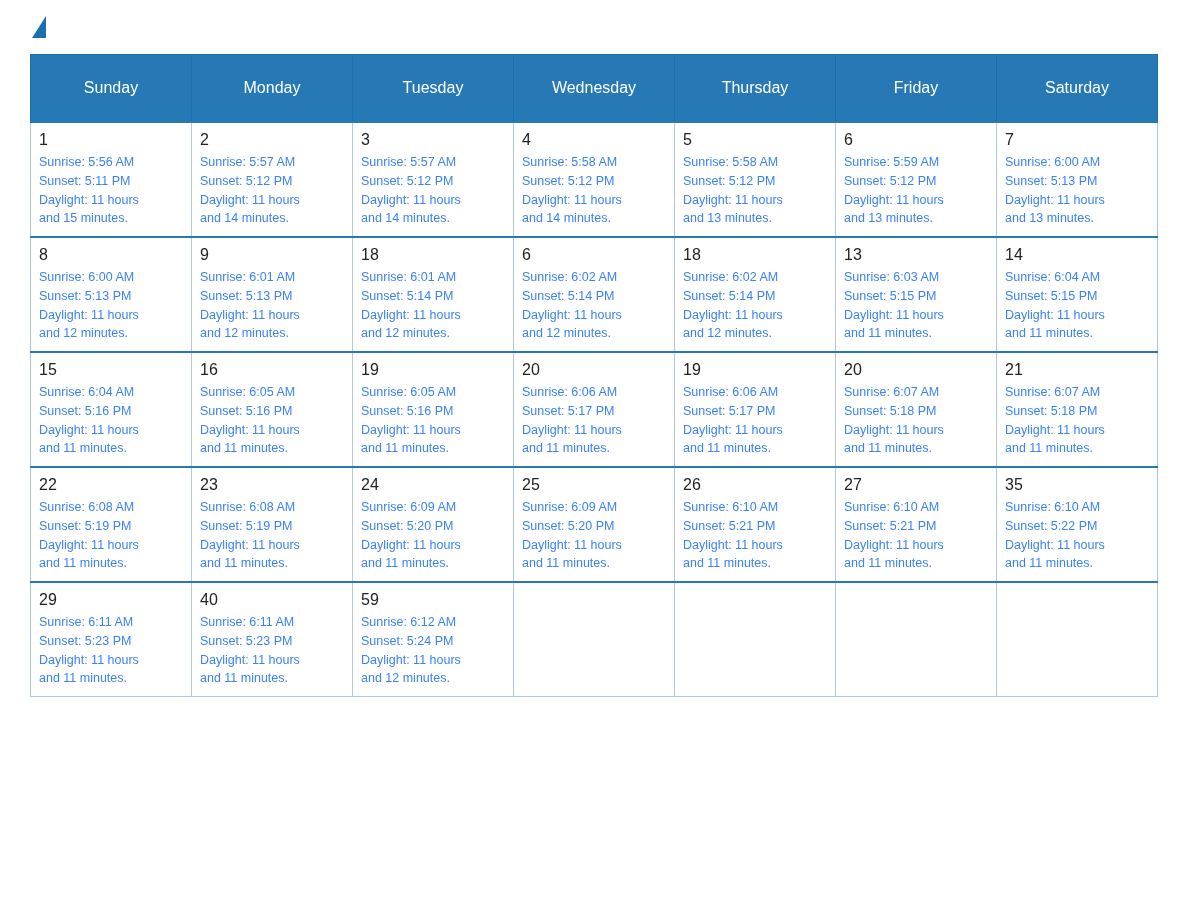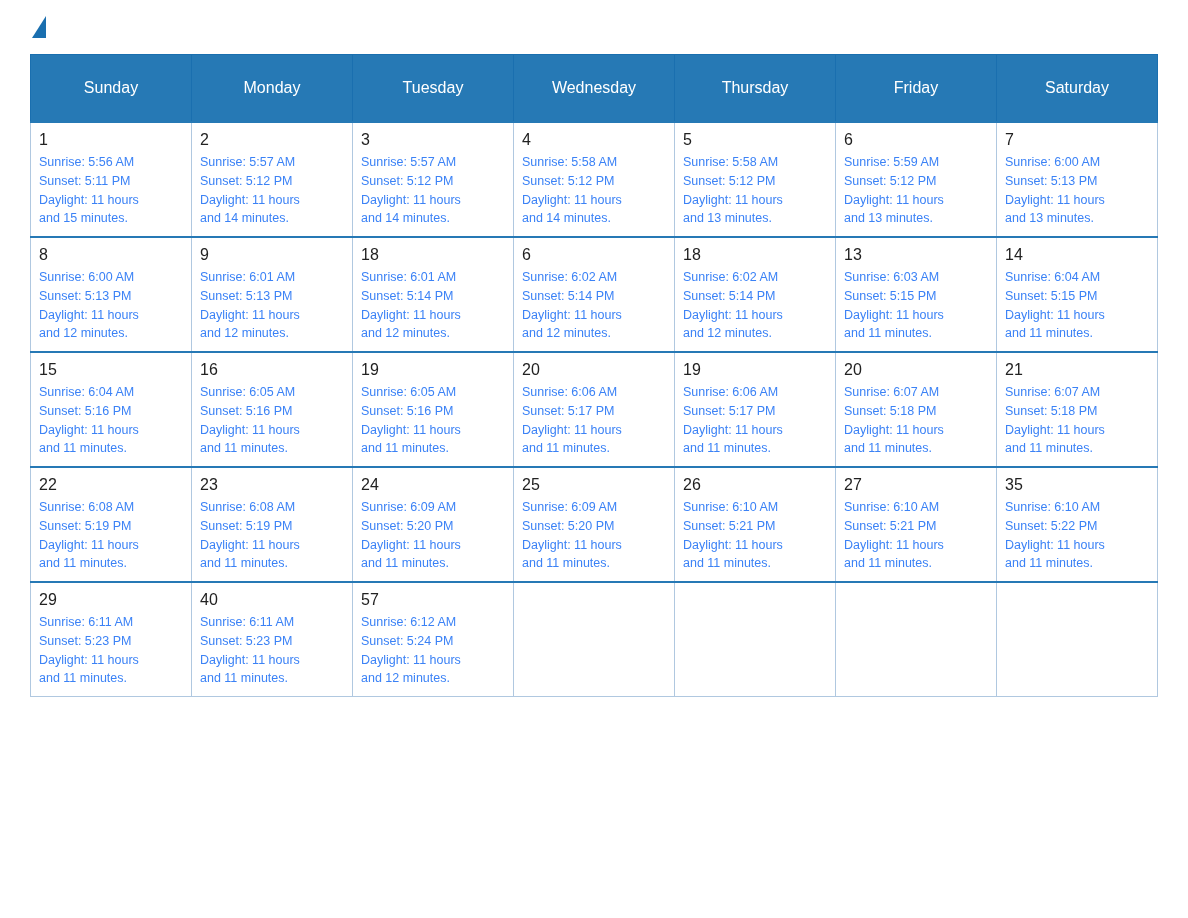--- a/index.html
+++ b/index.html
@@ -252,21 +252,21 @@
       <tr class="week-row">
         <td>
           <span class="day-number">29</span>
           <div class="day-info">Sunrise: 6:11 AM<br>Sunset: 5:23 PM<br>Daylight: 11 hours<br>and 11 minutes.</div>
         </td>
         <td>
           <span class="day-number">40</span>
           <div class="day-info">Sunrise: 6:11 AM<br>Sunset: 5:23 PM<br>Daylight: 11 hours<br>and 11 minutes.</div>
         </td>
         <td>
-          <span class="day-number">57</span>
+          <span class="day-number">59</span>
           <div class="day-info">Sunrise: 6:12 AM<br>Sunset: 5:24 PM<br>Daylight: 11 hours<br>and 12 minutes.</div>
         </td>
         <td class="empty-cell"></td>
         <td class="empty-cell"></td>
         <td class="empty-cell"></td>
         <td class="empty-cell"></td>
       </tr>
     </tbody>
 </table>
 

